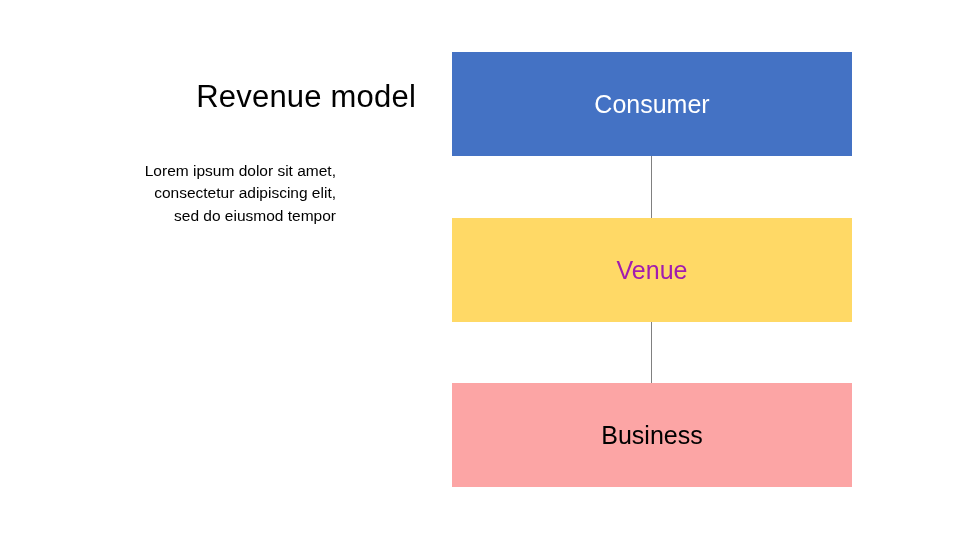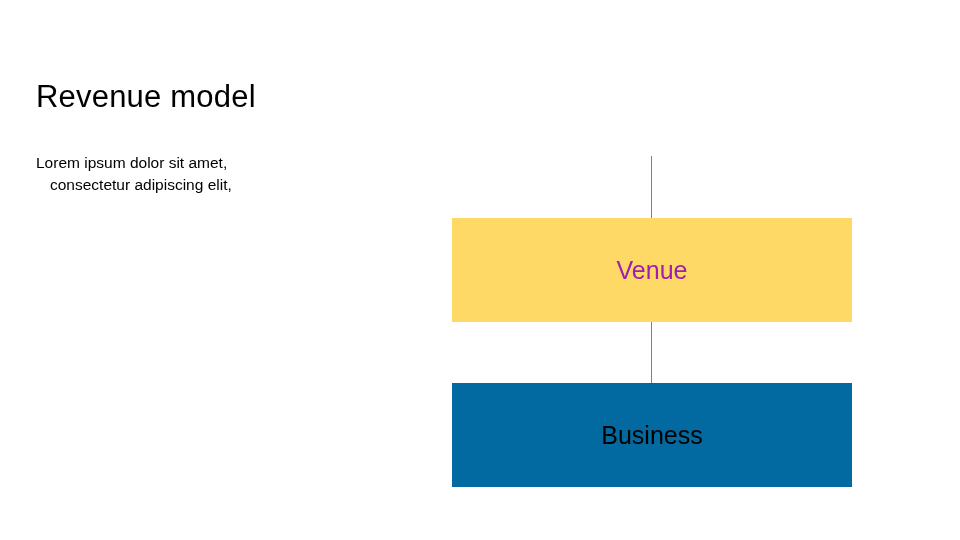--- a/index.html
+++ b/index.html
@@ -11,20 +11,21 @@
     height: 540px;
     background: #ffffff;
     font-family: "Liberation Sans", sans-serif;
     overflow: hidden;
   }
   .slide {
     position: relative;
     width: 960px;
     height: 540px;
     background: #ffffff;
+    text-align: right;
   }
 
   
   .title {
     position: absolute;
     left: 36px;
     top: 78px;
     width: 380px;
     font-size: 31px;
     line-height: 1.2;
@@ -36,20 +37,21 @@
     position: absolute;
     left: 36px;
     top: 152px;
     width: 300px;
     font-size: 15.5px;
     line-height: 1.45;
     color: #000000;
   }
   .body-text .line1 {
     margin-left: 0;
+    margin-top: 8px;
   }
   .body-text .indent {
     margin-left: 14px;
   }
 
   
   .chart {
     position: absolute;
     left: 452px;
     top: 52px;
@@ -76,21 +78,21 @@
   }
   .node-venue {
     top: 166px;
     height: 104px;
     background: #FFD966;
     color: #a21caf;
   }
   .node-business {
     top: 331px;
     height: 104px;
-    background: #0369a1;
+    background: #fca5a5;
     color: #000000;
   }
   .connector {
     position: absolute;
     left: 199px;
     width: 1.4px;
     background: #808080;
   }
   .connector-1 {
     top: 104px;
@@ -104,24 +106,28 @@
 </head>
 <body>
 
 <div class="slide">
 
   <div class="title">Revenue model</div>
 
   <div class="body-text">
     <div class="line1">Lorem ipsum dolor sit amet,</div>
     <div class="indent">consectetur adipiscing elit,</div>
+    <div class="indent">sed do eiusmod tempor</div>
   </div>
 
   <div class="chart">
 
+    <div class="node node-consumer">
+      <span>Consumer</span>
+    </div>
 
     <div class="connector connector-1"></div>
 
     <div class="node node-venue">
       <span>Venue</span>
     </div>
 
     <div class="connector connector-2"></div>
 
     <div class="node node-business">

